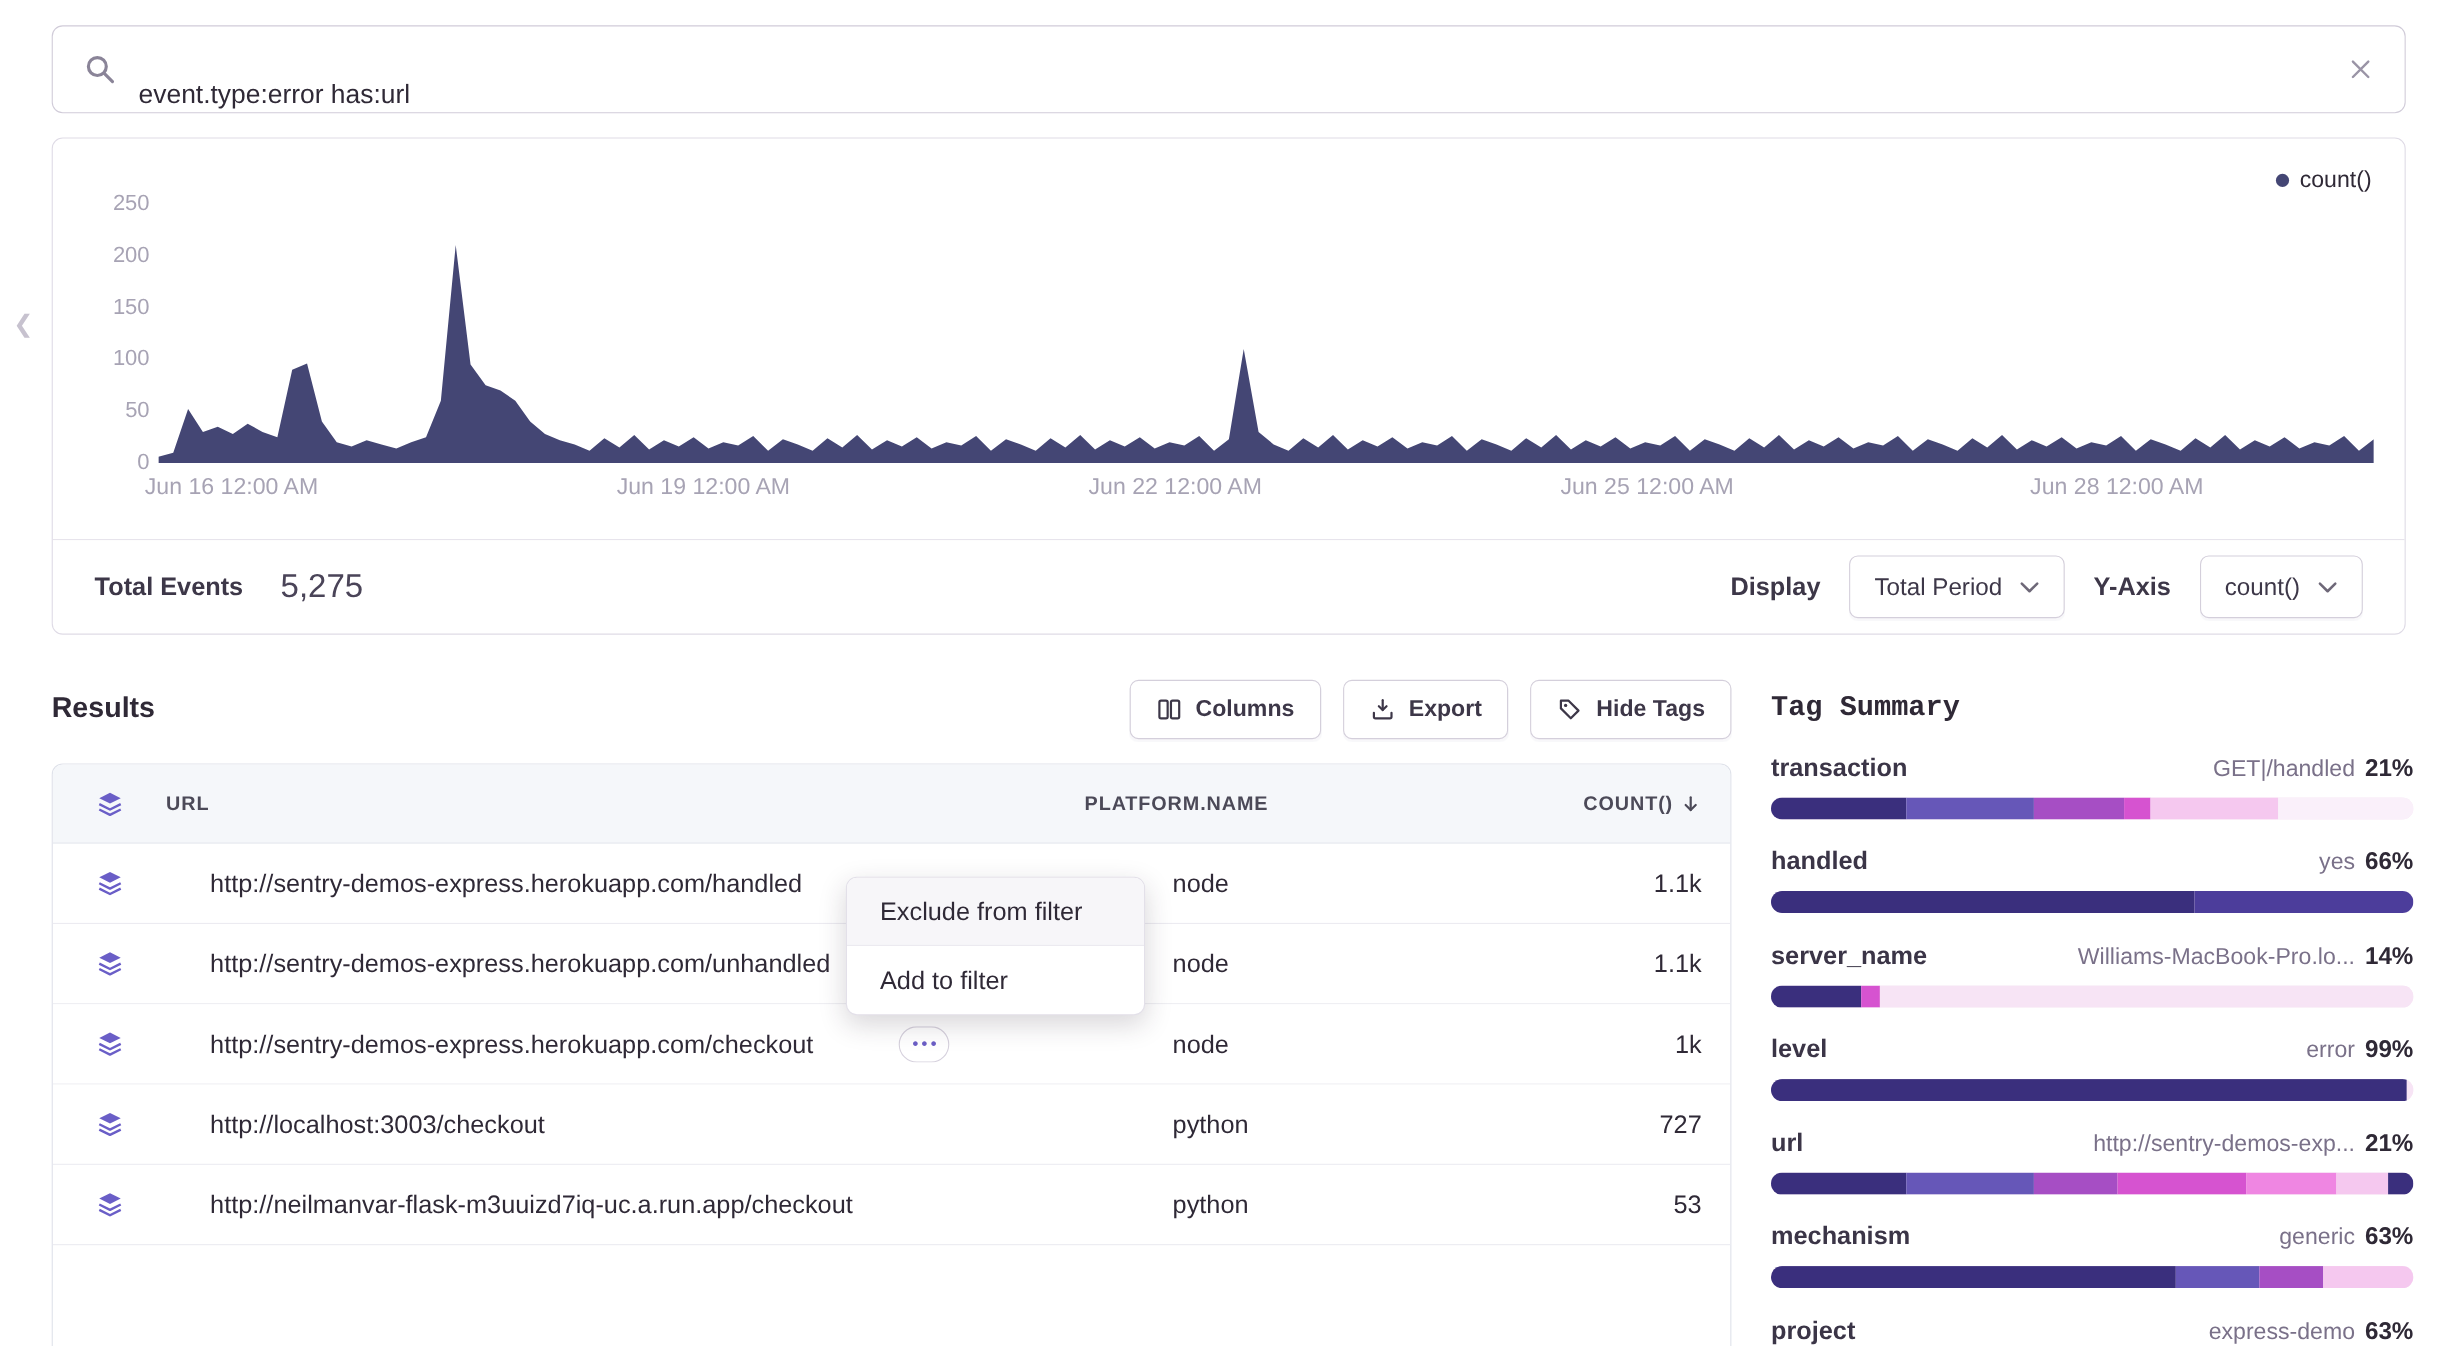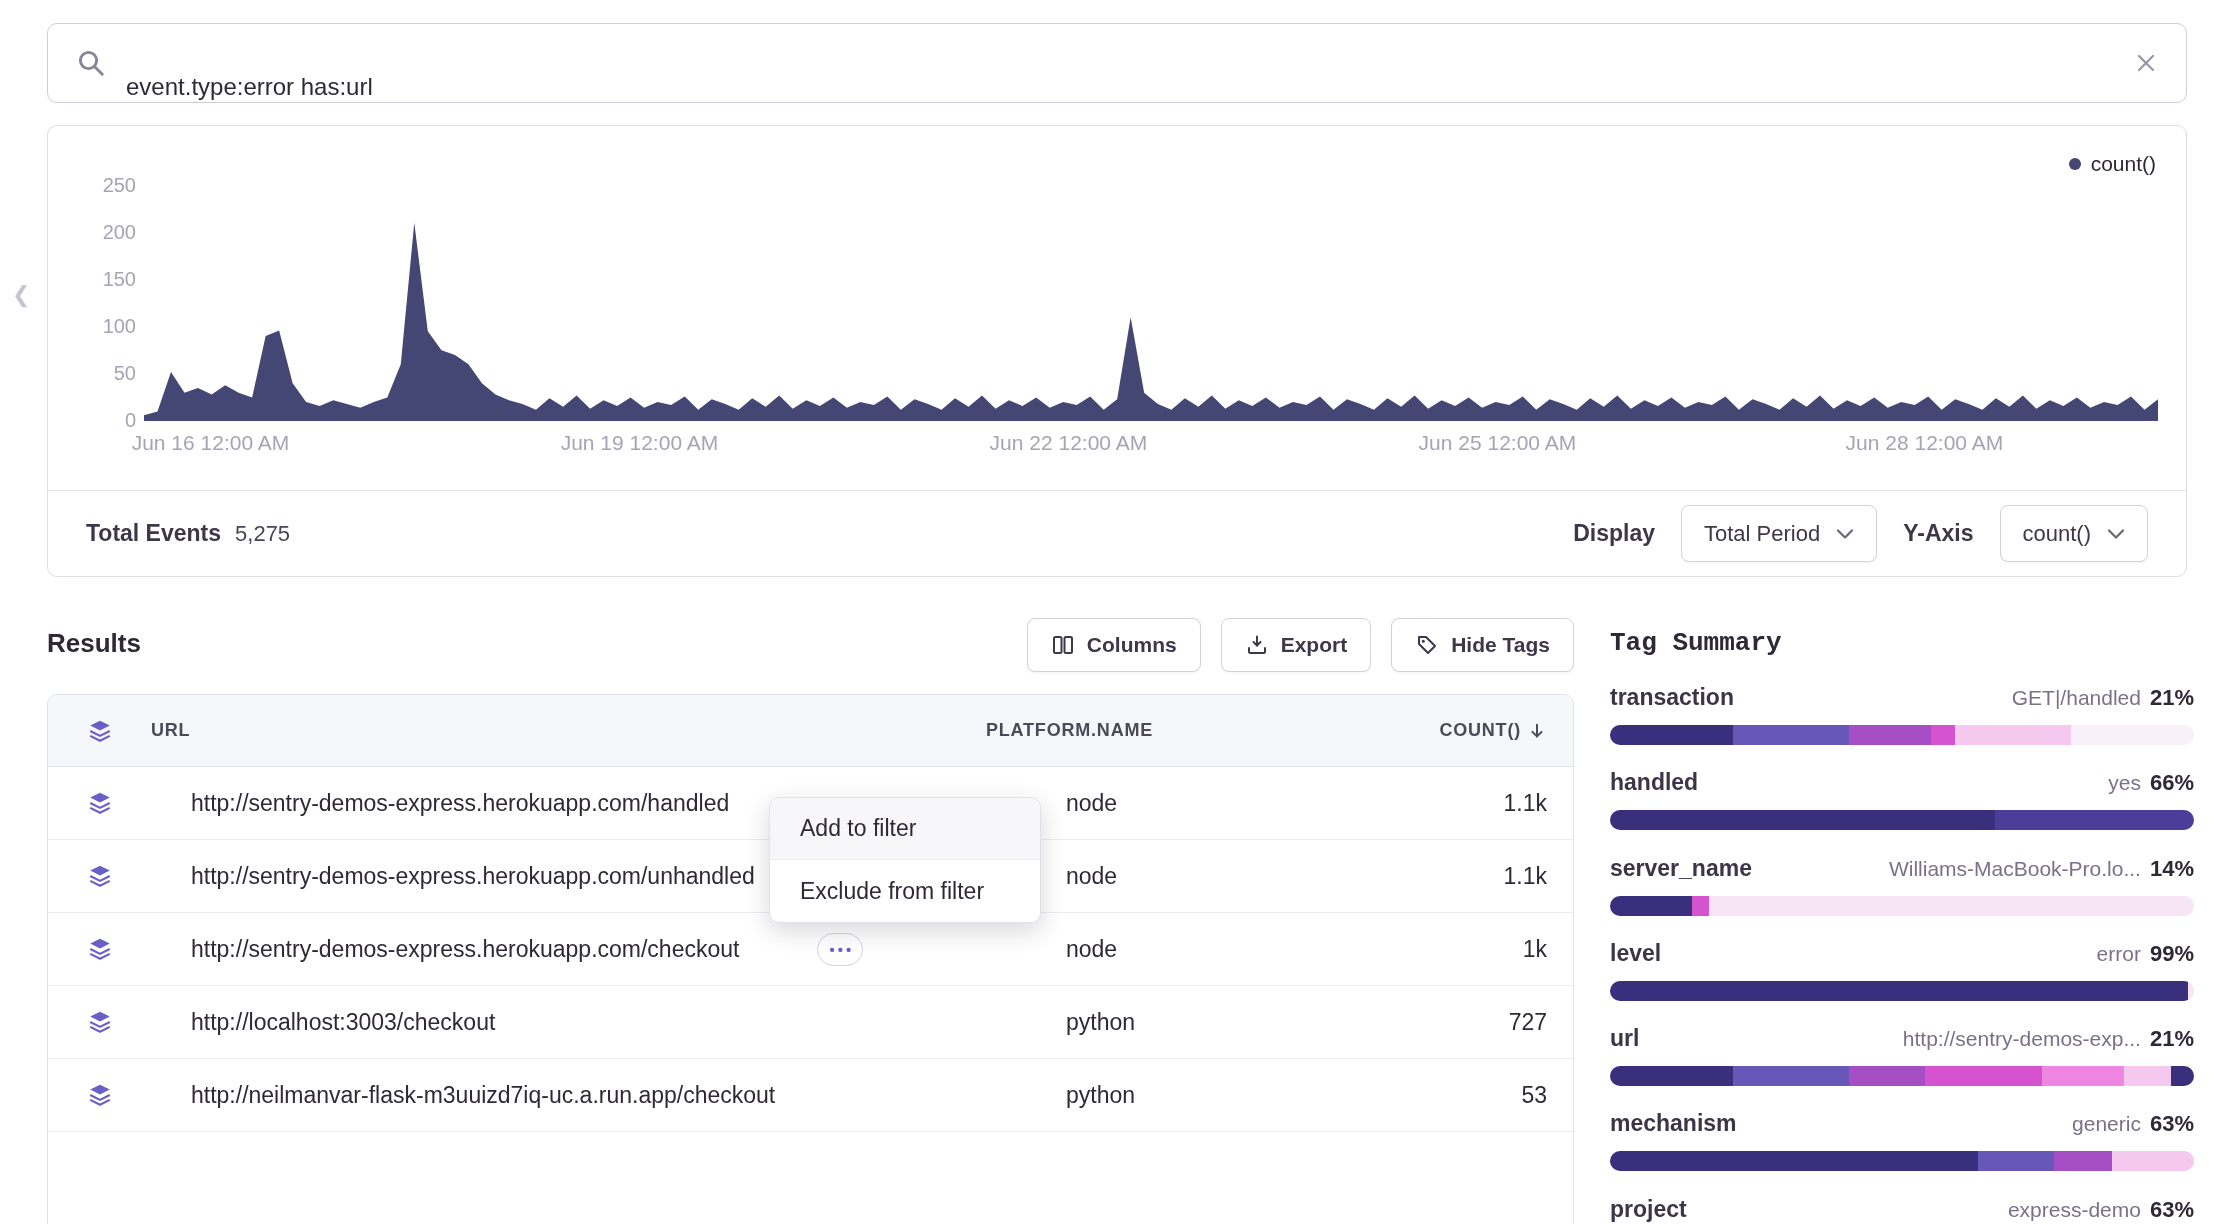--- a/index.html
+++ b/index.html
@@ -26,21 +26,21 @@
   .ytick:nth-of-type(4){top:186px} .ytick:nth-of-type(5){top:233px} .ytick:nth-of-type(6){top:280px}
   .plot { position:absolute; left:96px; right:28px; top:59px; height:236px; }
   .plot svg { width:100%; height:100%; display:block; }
   .xticks { position:absolute; left:96px; right:28px; top:305px; height:34px; }
   .xtick { position:absolute; transform:translateX(-50%); font-size:21px; color:#a7a3b4; white-space:nowrap; }
   .xtick:nth-of-type(1){left:3.3%} .xtick:nth-of-type(2){left:24.6%} .xtick:nth-of-type(3){left:45.9%}
   .xtick:nth-of-type(4){left:67.2%} .xtick:nth-of-type(5){left:88.4%}
   .chart-footer { position:absolute; left:0; right:0; bottom:0; height:86px; border-top:1px solid #e7e4ec;
     display:flex; align-items:center; padding:0 38px; }
   .tf-label { font-weight:700; font-size:23px; color:#3d3748; }
-  .tf-value { font-size:22px; color:#4a4458; margin-left:14px; }
+  .tf-value { font-size:30px; color:#4a4458; margin-left:34px; }
   .footer-right { margin-left:auto; display:flex; align-items:center; gap:26px; }
   .select { height:57px; padding:0 22px; border:1px solid #d4cfdb; border-radius:8px; background:#fff;
     display:inline-flex; align-items:center; gap:16px; font-size:22px; color:#3d3748; cursor:pointer;
     box-shadow:0 2px 1px rgba(45,0,85,0.03); }
 
   
   .results-title { position:absolute; left:47px; top:628px; font-size:26px; font-weight:700; color:#2f2936; }
   .toolbar { position:absolute; top:618px; left:1040px; width:534px; display:flex; gap:20px; justify-content:flex-end; }
   .btn { display:inline-flex; align-items:center; gap:12px; height:54px; padding:0 23px; background:#fff;
     border:1px solid #d4cfdb; border-radius:8px; font-weight:700; font-size:21px; color:#3d3748; cursor:pointer;
@@ -282,22 +282,22 @@
       </div>
       <div class="url-cell">
           <span>http://neilmanvar-flask-m3uuizd7iq-uc.a.run.app/checkout</span>
         </div>
       <div>python</div>
       <div class="cell-count">53</div>
     </div>
   </div>
 
   <div class="context-menu">
+    <div class="menu-item">Exclude from filter</div>
     <div class="menu-item">Add to filter</div>
-    <div class="menu-item">Exclude from filter</div>
   </div>
 
   <div class="tags">
     <div class="tag" style="top:684px">
       <div class="tag-head">
         <span class="tag-name">transaction</span>
         <span class="tag-val"><span>GET|/handled</span><b>21%</b></span>
       </div>
       <div class="tag-bar">
           <span class="seg" style="width: 21%; background: rgb(58, 47, 125);"></span>

